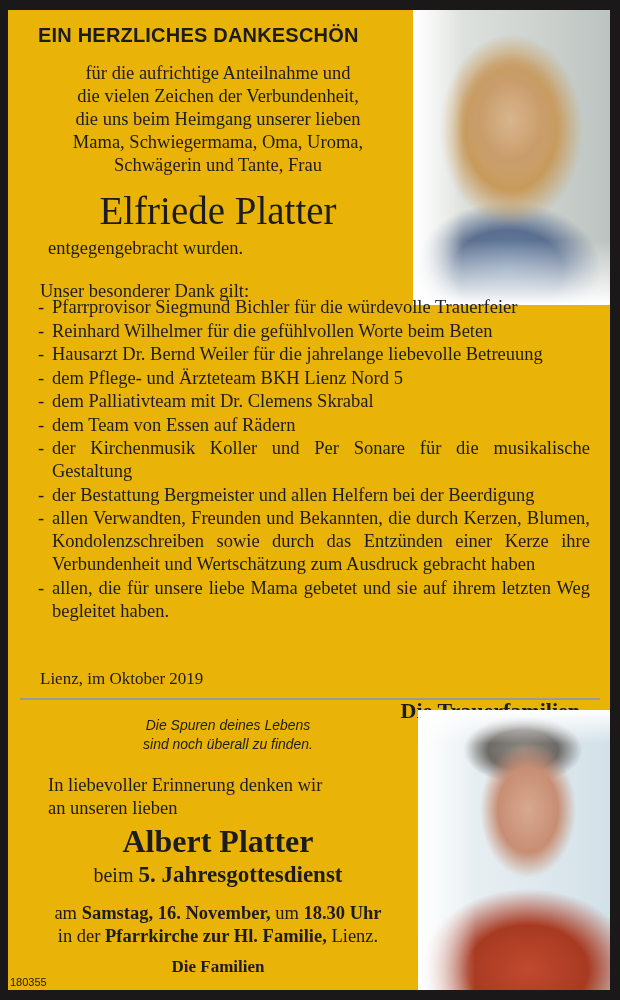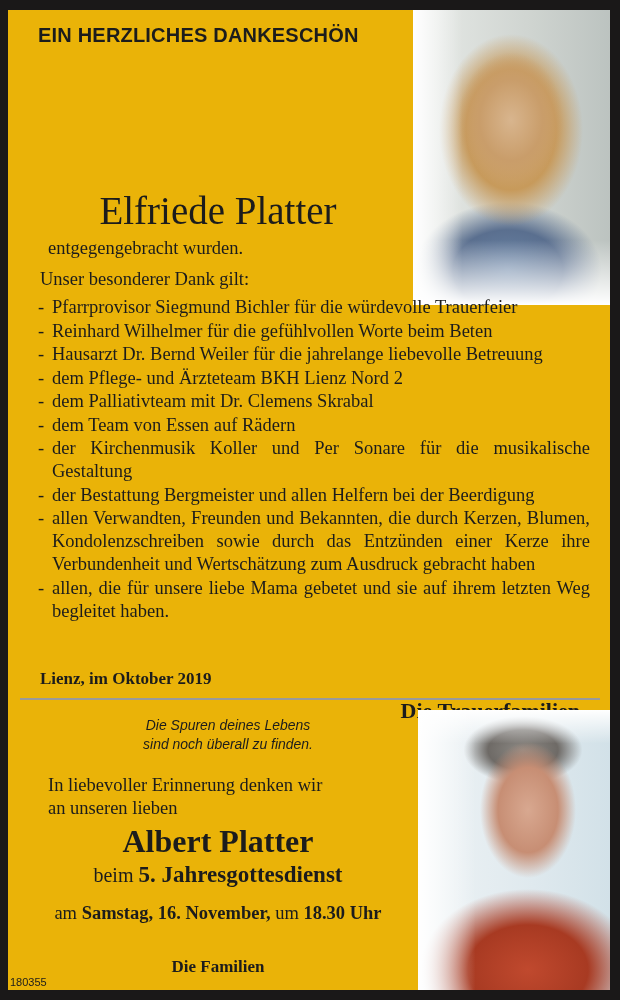--- a/index.html
+++ b/index.html
@@ -30,26 +30,26 @@
   }
   .photo2::after { content: ""; position: absolute; inset: 0;
     background: linear-gradient(90deg, #fff 0%, rgba(255,255,255,0) 30%),
                 linear-gradient(180deg, #fff 0%, rgba(255,255,255,0) 12%); }
 
   .headline { position: absolute; left: 30px; top: 14px; font-size: 20px; font-weight: 900; letter-spacing: 0.2px; white-space: nowrap; }
   .intro { position: absolute; left: 40px; width: 340px; top: 52px; text-align: center; font-size: 18.5px; line-height: 23px; }
   .name1 { position: absolute; left: 40px; width: 340px; top: 178px; text-align: center; font-size: 39px; font-weight: normal; line-height: 46px; }
   .after { position: absolute; left: 40px; width: 340px; top: 228px; font-size: 18.5px; }
 
-  .thanks-intro { position: absolute; left: 32px; top: 258px; font-size: 18.5px; line-height: 23px; }
+  .thanks-intro { position: absolute; left: 32px; top: 270px; font-size: 18.5px; line-height: 23px; }
   .list { position: absolute; left: 30px; top: 286px; width: 552px; margin: 0; padding: 0; list-style: none; font-size: 18.5px; line-height: 23px; }
   .list li { position: relative; padding-left: 14px; text-align: justify; margin-bottom: 0.5px; }
   .list li .dash { position: absolute; left: 0; top: 0; }
 
-  .place { position: absolute; left: 32px; top: 659px; font-size: 17px; font-weight: bold; }
+  .place { position: absolute; left: 32px; top: 659px; font-size: 17px; }
   .sig1 { position: absolute; right: 30px; top: 688px; font-size: 22px; font-weight: bold; }
   .divider { position: absolute; left: 12px; top: 688px; width: 580px; height: 2px; background: #9a9a9a; }
 
   .quote { position: absolute; left: 100px; width: 240px; top: 705px; text-align: center; font-style: italic; font-size: 15.5px; line-height: 19px; transform: scaleX(0.9); }
   .remember { position: absolute; left: 40px; width: 340px; top: 764px; text-align: left; font-size: 18.5px; line-height: 23px; }
   .name2 { position: absolute; left: 40px; width: 340px; top: 812px; text-align: center; font-size: 32px; font-weight: bold; line-height: 38px; }
   .service { position: absolute; left: 40px; width: 340px; top: 852px; text-align: center; font-size: 20px; line-height: 26px; }
   .service b { font-size: 23px; }
   .when { position: absolute; left: 30px; width: 360px; top: 892px; text-align: center; font-size: 18.5px; line-height: 23px; }
   .sig2 { position: absolute; left: 40px; width: 340px; top: 947px; text-align: center; font-size: 17px; font-weight: bold; }
@@ -57,31 +57,38 @@
 </style>
 </head>
 <body>
 
 <div class="frame">
 
   <div class="photo1"></div>
 
   <div class="headline sans">EIN HERZLICHES DANKESCHÖN</div>
 
+  <div class="intro serif">
+    <div>für die aufrichtige Anteilnahme und</div>
+    <div>die vielen Zeichen der Verbundenheit,</div>
+    <div>die uns beim Heimgang unserer lieben</div>
+    <div>Mama, Schwiegermama, Oma, Uroma,</div>
+    <div>Schwägerin und Tante, Frau</div>
+  </div>
 
   <div class="name1 serif">Elfriede Platter</div>
   <div class="after serif">entgegengebracht wurden.</div>
 
   <div class="thanks-intro serif">Unser besonderer Dank gilt:</div>
 
   <ul class="list serif">
     <li><span class="dash">-</span><span>Pfarrprovisor Siegmund Bichler für die würdevolle Trauerfeier</span></li>
     <li><span class="dash">-</span><span>Reinhard Wilhelmer für die gefühlvollen Worte beim Beten</span></li>
     <li><span class="dash">-</span><span>Hausarzt Dr. Bernd Weiler für die jahrelange liebevolle Betreuung</span></li>
-    <li><span class="dash">-</span><span>dem Pflege- und Ärzteteam BKH Lienz Nord 2</span></li>
+    <li><span class="dash">-</span><span>dem Pflege- und Ärzteteam BKH Lienz Nord 5</span></li>
     <li><span class="dash">-</span><span>dem Palliativteam mit Dr. Clemens Skrabal</span></li>
     <li><span class="dash">-</span><span>dem Team von Essen auf Rädern</span></li>
     <li><span class="dash">-</span><span>der Kirchenmusik Koller und Per Sonare für die musikalische Gestaltung</span></li>
     <li><span class="dash">-</span><span>der Bestattung Bergmeister und allen Helfern bei der Beerdigung</span></li>
     <li><span class="dash">-</span><span>allen Verwandten, Freunden und Bekannten, die durch Kerzen, Blumen, Kondolenzschreiben sowie durch das Entzünden einer Kerze ihre Verbundenheit und Wertschätzung zum Ausdruck gebracht haben</span></li>
     <li><span class="dash">-</span><span>allen, die für unsere liebe Mama gebetet und sie auf ihrem letzten Weg begleitet haben.</span></li>
   </ul>
 
   <div class="place serif">Lienz, im Oktober 2019</div>
   <div class="sig1 serif">Die Trauerfamilien</div>
@@ -107,18 +114,23 @@
     <b>5. Jahresgottesdienst</b>
   </div>
 
   <div class="when serif">
     <div>
       <span>am</span>
       <b>Samstag, 16. November,</b>
       <span>um</span>
       <b>18.30 Uhr</b>
     </div>
+    <div>
+      <span>in der</span>
+      <b>Pfarrkirche zur Hl. Familie,</b>
+      <span>Lienz.</span>
+    </div>
   </div>
 
   <div class="sig2 serif">Die Familien</div>
 
   <div class="code sans">180355</div>
 </div>
 
 </body></html>

